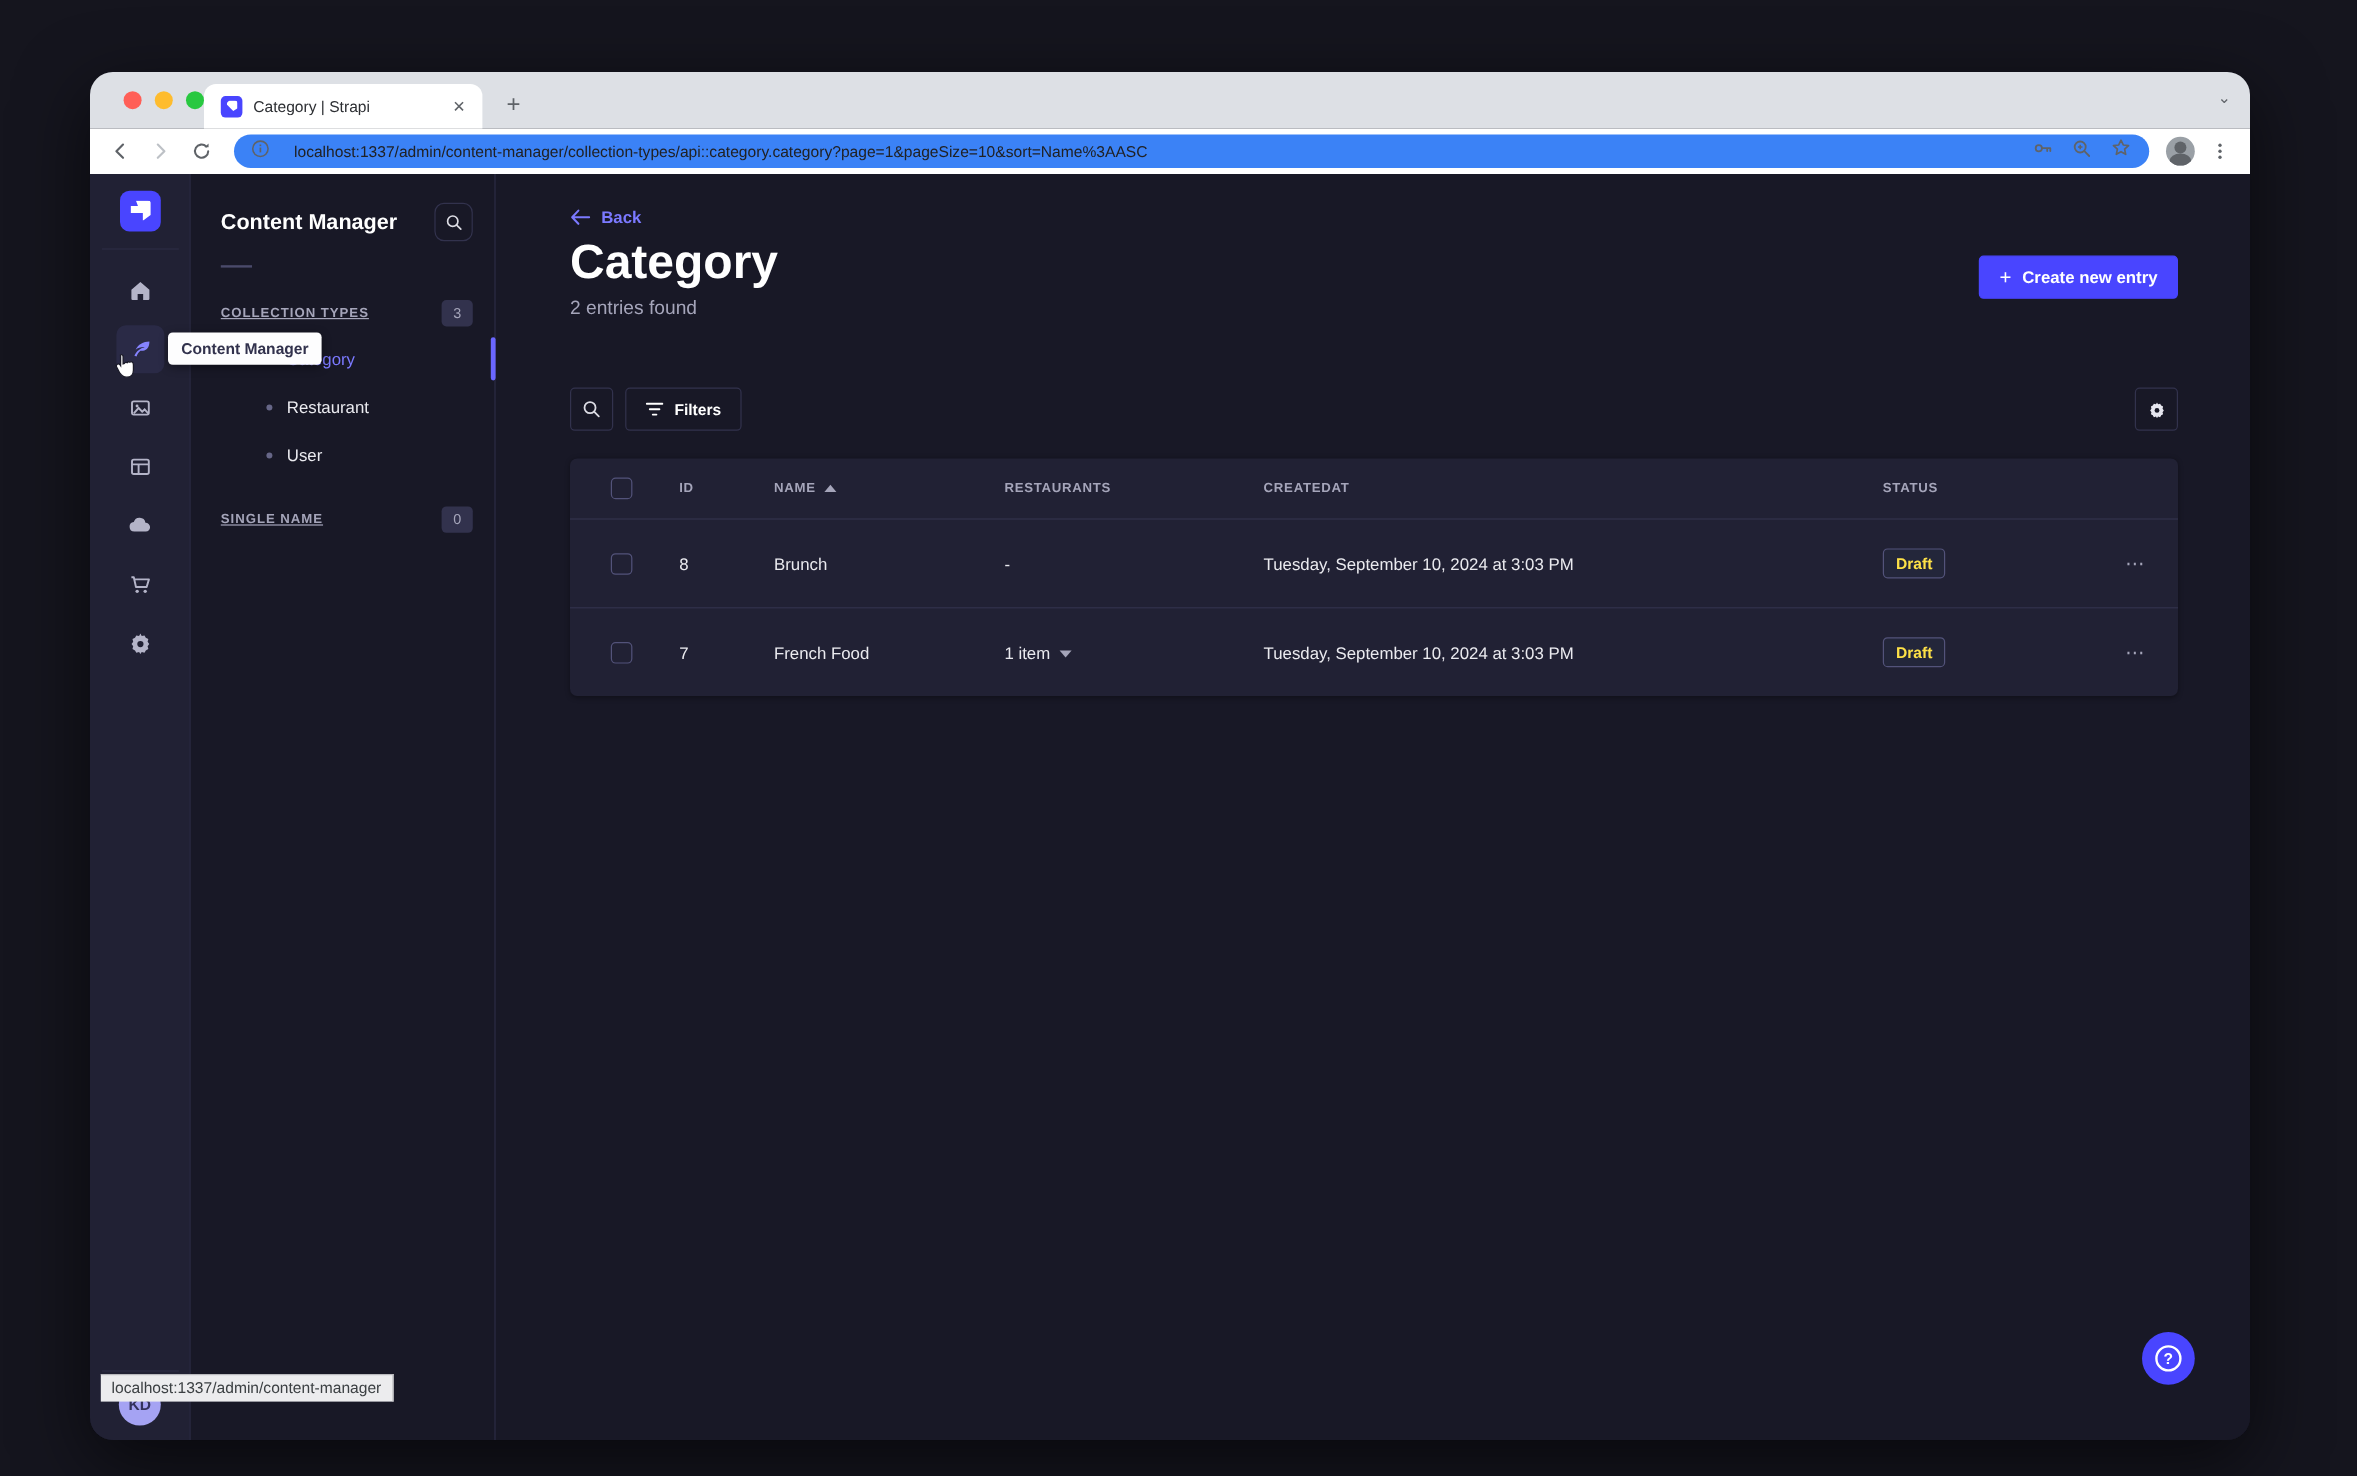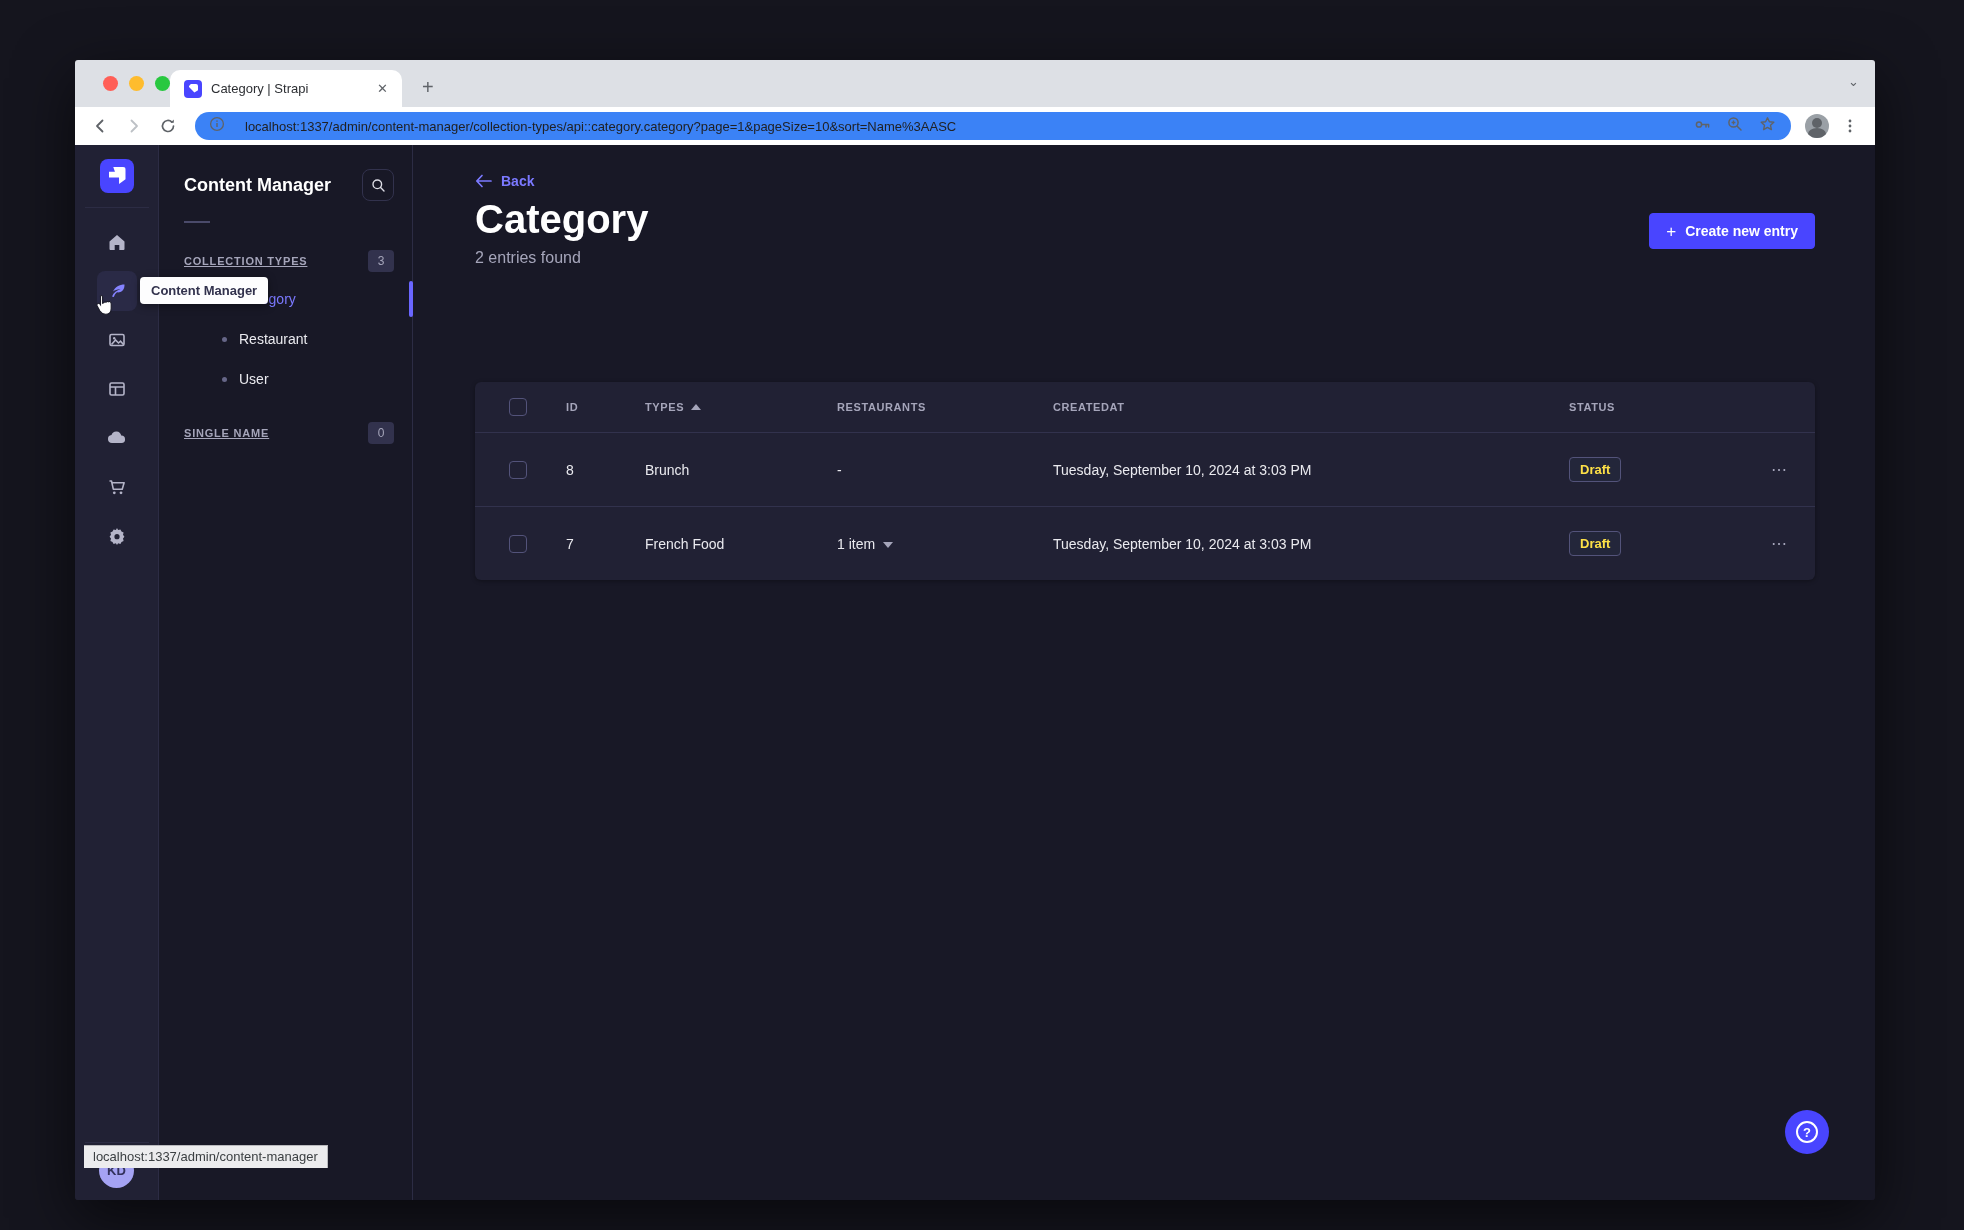--- a/index.html
+++ b/index.html
@@ -1,21 +1,21 @@
 <!DOCTYPE html>
 <html><head>
 <meta charset="utf-8">
 <style>
   * { margin:0; padding:0; box-sizing:border-box; }
   html,body { width:1964px; height:1230px; overflow:hidden; background:#15151e;
               font-family:"Liberation Sans", sans-serif; }
 
   
   .browser-window { position:absolute; left:75px; top:60px; width:1800px; height:1140px;
-    border-radius:3px; overflow:hidden; background:#181826;
+    border-radius:19px; overflow:hidden; background:#181826;
     box-shadow:0 18px 60px rgba(0,0,0,.6); display:flex; flex-direction:column; }
 
   
   .tab-strip { height:47px; background:#dde0e5; display:flex; align-items:flex-end; position:relative; flex:none; }
   .traffic-lights { position:absolute; left:28px; top:16px; display:flex; gap:11px; }
   .tl { width:15px; height:15px; border-radius:50%; }
   .tl.red{background:#ff5f57;} .tl.yellow{background:#febc2e;} .tl.green{background:#28c840;}
   .tab { margin-left:95px; width:232px; height:37px; background:#fff; border-radius:10px 10px 0 0;
     display:flex; align-items:center; padding:0 10px 0 14px; gap:9px; }
   .tab-favicon { width:18px; height:18px; border-radius:4px; background:#4945ff; position:relative; flex:none;}
@@ -305,31 +305,52 @@
           </svg>
         <span class="back-label">Back</span>
       </div>
       <h1 class="page-title">Category</h1>
       <div class="page-subtitle">2 entries found</div>
       <button class="create-btn">
         <span class="plus-glyph">+</span>
         <span>Create new entry</span>
       </button>
 
+      <div class="action-bar">
+        <span class="icon-btn">
+          <svg width="16" height="16" viewBox="0 0 16 16">
+              <circle cx="6.7" cy="6.7" r="4.6" stroke="#dcdce4" stroke-width="1.5" fill="none"></circle>
+              <path d="M10.3 10.3 14 14" stroke="#dcdce4" stroke-width="1.5" stroke-linecap="round"></path>
+            </svg>
+        </span>
+        <button class="filters-btn">
+          <svg width="15" height="12" viewBox="0 0 15 12">
+              <path d="M1 1.5h13M3.5 6h8M6 10.5h3" stroke="#fff" stroke-width="1.6" stroke-linecap="round"></path>
+            </svg>
+          <span>Filters</span>
+        </button>
+        <span class="bar-spacer"></span>
+        <span class="icon-btn">
+          <svg width="17" height="17" viewBox="0 0 22 22">
+              <path d="M11 3l1.1 2.1 2.3-.6 1.1 1.9 2.1 1.1-.6 2.3 1.4 1.9-1.4 1.9.6 2.3-2.1 1.1-1.1 1.9-2.3-.6L11 20l-1.1-1.7-2.3.6-1.1-1.9-2.1-1.1.6-2.3L3.6 11.7 5 9.8l-.6-2.3 2.1-1.1 1.1-1.9 2.3.6z" fill="#e6e6ef"></path>
+              <circle cx="11" cy="11.7" r="2.6" fill="#181826"></circle>
+            </svg>
+        </span>
+      </div>
 
       <div class="table-card">
         <div class="tr thead">
           <div class="td cb-cell">
               <span class="checkbox"></span>
             </div>
           <div class="th">
               <span>ID</span>
             </div>
           <div class="th">
-              <span>TYPES</span>
+              <span>NAME</span>
               <span class="sort-tri"></span>
             </div>
           <div class="th">
               <span>RESTAURANTS</span>
             </div>
           <div class="th">
               <span>CREATEDAT</span>
             </div>
           <div class="th">
               <span>STATUS</span>

